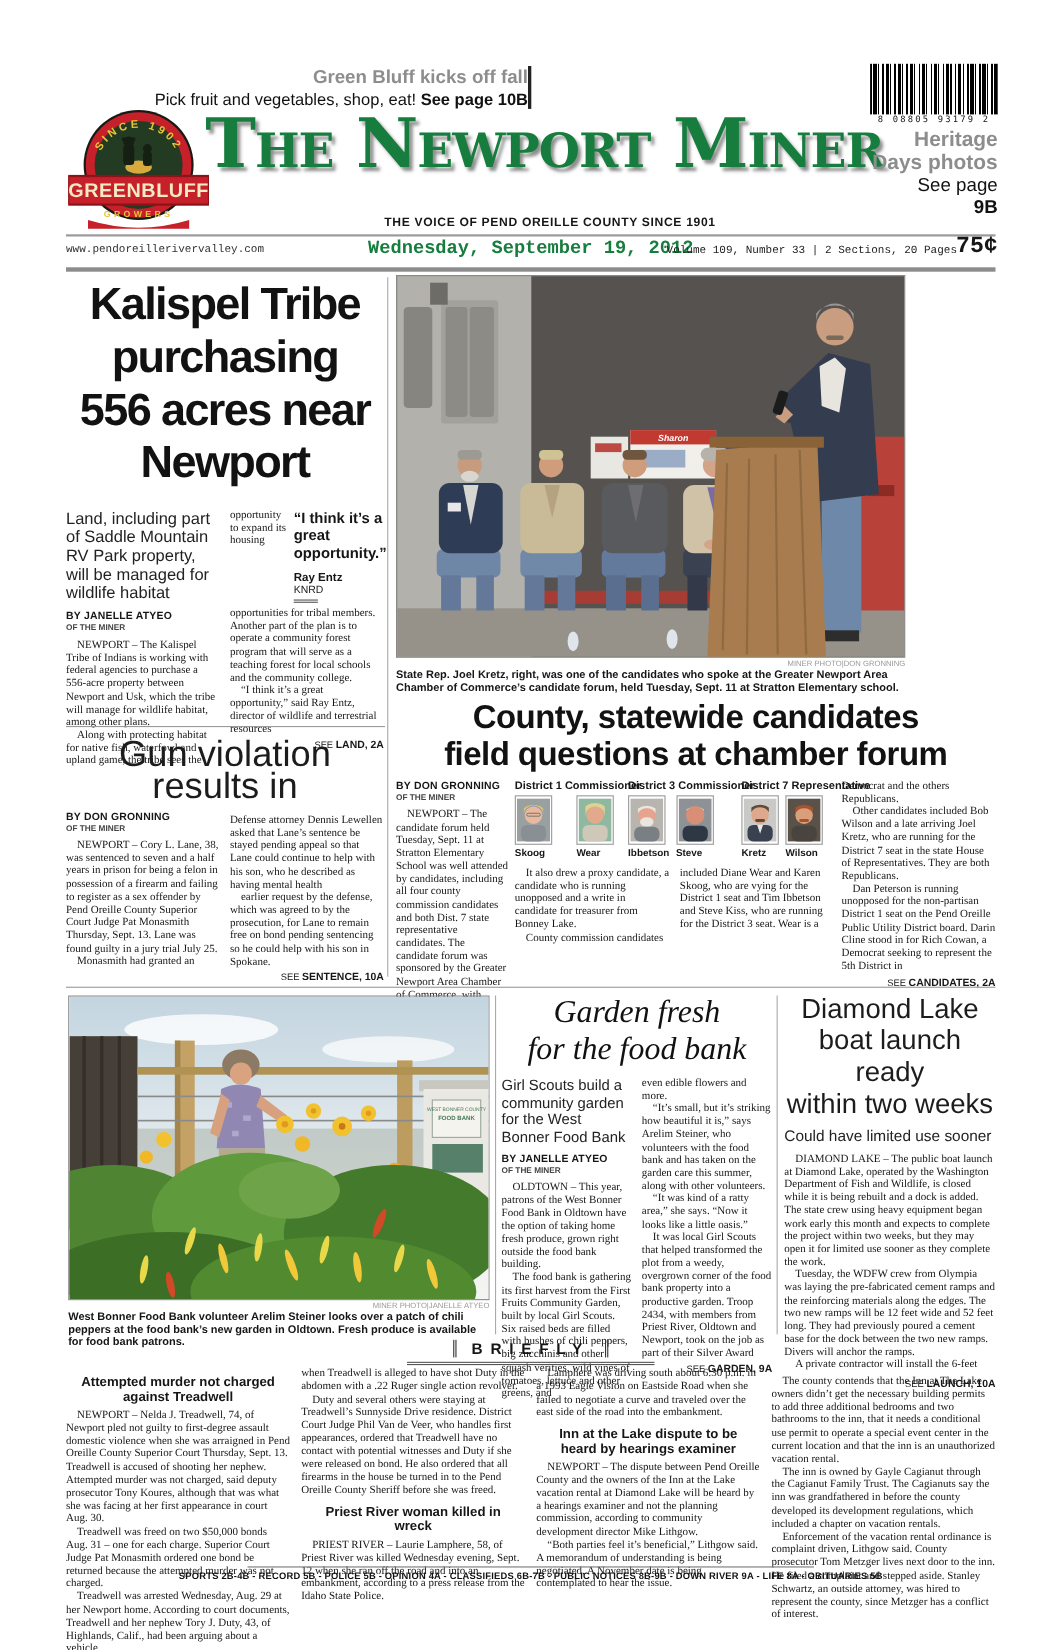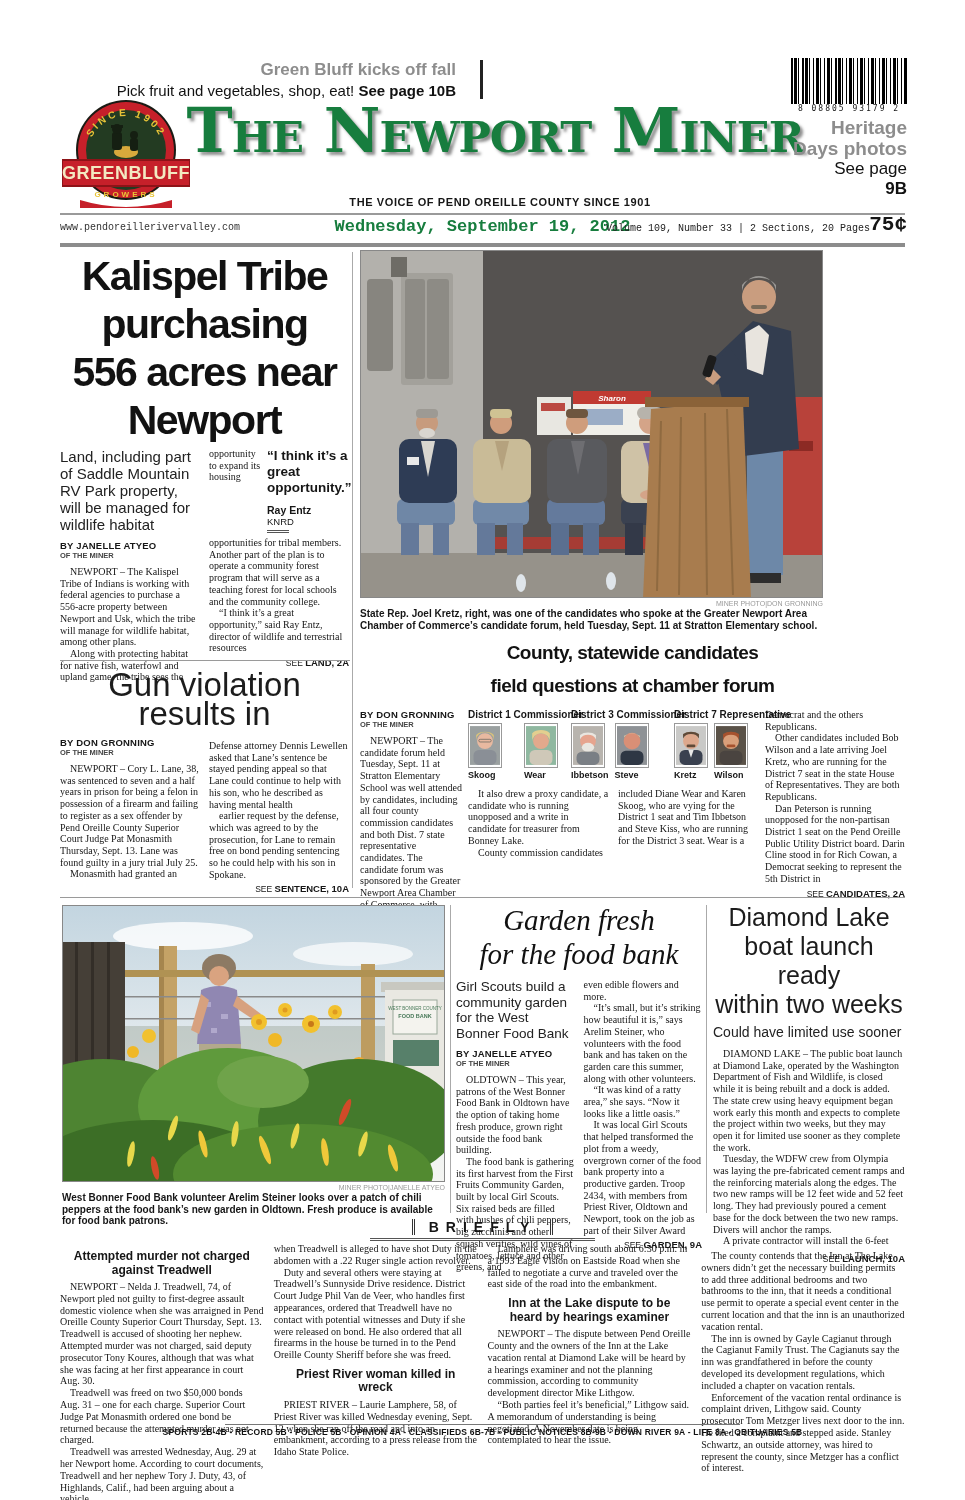--- a/index.html
+++ b/index.html
@@ -58,21 +58,21 @@
   .brief-ul{width:225px;margin:2px auto 0;border-bottom:3px double #555}
   .bf-h{font-family:"Liberation Sans",sans-serif;font-weight:bold;font-size:12px;line-height:13.5px;text-align:center;margin:7px 8px 4px}
   .bf p{font-size:10px;line-height:11.8px}
   .footer-line{font-family:Liberation Sans, sans-serif;font-weight:bold;font-size:8.5px;letter-spacing:.2px;text-align:center;color:#111}
 </style>
 </head>
 <body>
 
 <div class="page">
 
-  <div class="abs" style="left:88px;top:60px;width:395px;text-align:right;border-right:3px solid #222;padding-right:24px">
+  <div class="abs" style="left:88px;top:60px;width:395px;text-align:right;border-right:3px solid #222;padding-right:0">
     <div class="kicker1">Green Bluff kicks off fall</div>
     <div class="kicker2"><span>Pick fruit and vegetables, shop, eat! </span><b>See page 10B</b></div>
   </div>
 
   <div class="abs" style="left:62px;top:96px;width:128px;height:114px">
     <svg viewBox="0 0 128 114" width="128" height="114">
       <circle cx="64" cy="54" r="50" fill="#1a1a14"></circle>
       <circle cx="64" cy="54" r="48" fill="#c6202a"></circle>
       <circle cx="64" cy="54" r="40" fill="#233b22"></circle>
       <defs>
@@ -113,21 +113,21 @@
   <div class="abs sans" style="right:58px;top:213px;font-size:21px;font-weight:bold">75¢</div>
   <div class="rule" style="left:60px;top:243px;width:845px;height:4px;background:#8c8c8c"></div>
 
   <div class="abs" style="left:60px;top:252px;width:289px">
     <div class="hl hl-black paras" style="font-size:41px;line-height:48px;letter-spacing:-1.5px">
         <p>Kalispel Tribe</p>
         <p>purchasing</p>
         <p>556 acres near</p>
         <p>Newport</p>
       </div>
-    <div class="cols" style="margin-top:4px">
+    <div class="cols" style="margin-top:19px">
       <div class="col">
         <div class="deck">Land, including part of Saddle Mountain RV Park property, will be managed for wildlife habitat</div>
         <div class="byline">BY JANELLE ATYEO</div>
         <div class="credit">OF THE MINER</div>
         <div class="paras body-text">
             <p>NEWPORT – The Kalispel Tribe of Indians is working with federal agencies to purchase a 556-acre property between Newport and Usk, which the tribe will manage for wildlife habitat, among other plans.</p>
             <p>Along with protecting habitat for native fish, waterfowl and upland game, the tribe sees the</p>
           </div>
       </div>
       <div class="col">
@@ -255,21 +255,21 @@
         <div class="paras cont body-text">
             <p>Defense attorney Dennis Lewellen asked that Lane’s sentence be stayed pending appeal so that Lane could continue to help with his son, who he described as having mental health</p>
             <p>earlier request by the defense, which was agreed to by the prosecution, for Lane to remain free on bond pending sentencing so he could help with his son in Spokane.</p>
           </div>
         <div class="jump"><span>SEE </span><b>SENTENCE, 10A</b></div>
       </div>
     </div>
   </div>
 
   <div class="abs" style="left:360px;top:636px;width:545px">
-    <div class="hl hl-black paras" style="font-size:19px;line-height:33px;letter-spacing:-0.5px">
+    <div class="hl hl-black paras" style="font-size:30px;line-height:33px;letter-spacing:-0.5px">
         <p>County, statewide candidates</p>
         <p>field questions at chamber forum</p>
       </div>
     <div style="display:flex;gap:6px;margin-top:7px">
       <div style="width:102px;flex:none">
         <div class="byline">BY DON GRONNING</div>
         <div class="credit">OF THE MINER</div>
         <div class="paras body-text">
             <p>NEWPORT – The candidate forum held Tuesday, Sept. 11 at Stratton Elementary School was well attended by candidates, including all four county commission candidates and both Dist. 7 state representative candidates. The candidate forum was sponsored by the Greater Newport Area Chamber of Commerce, with about 50 people attending.</p>
           </div>

